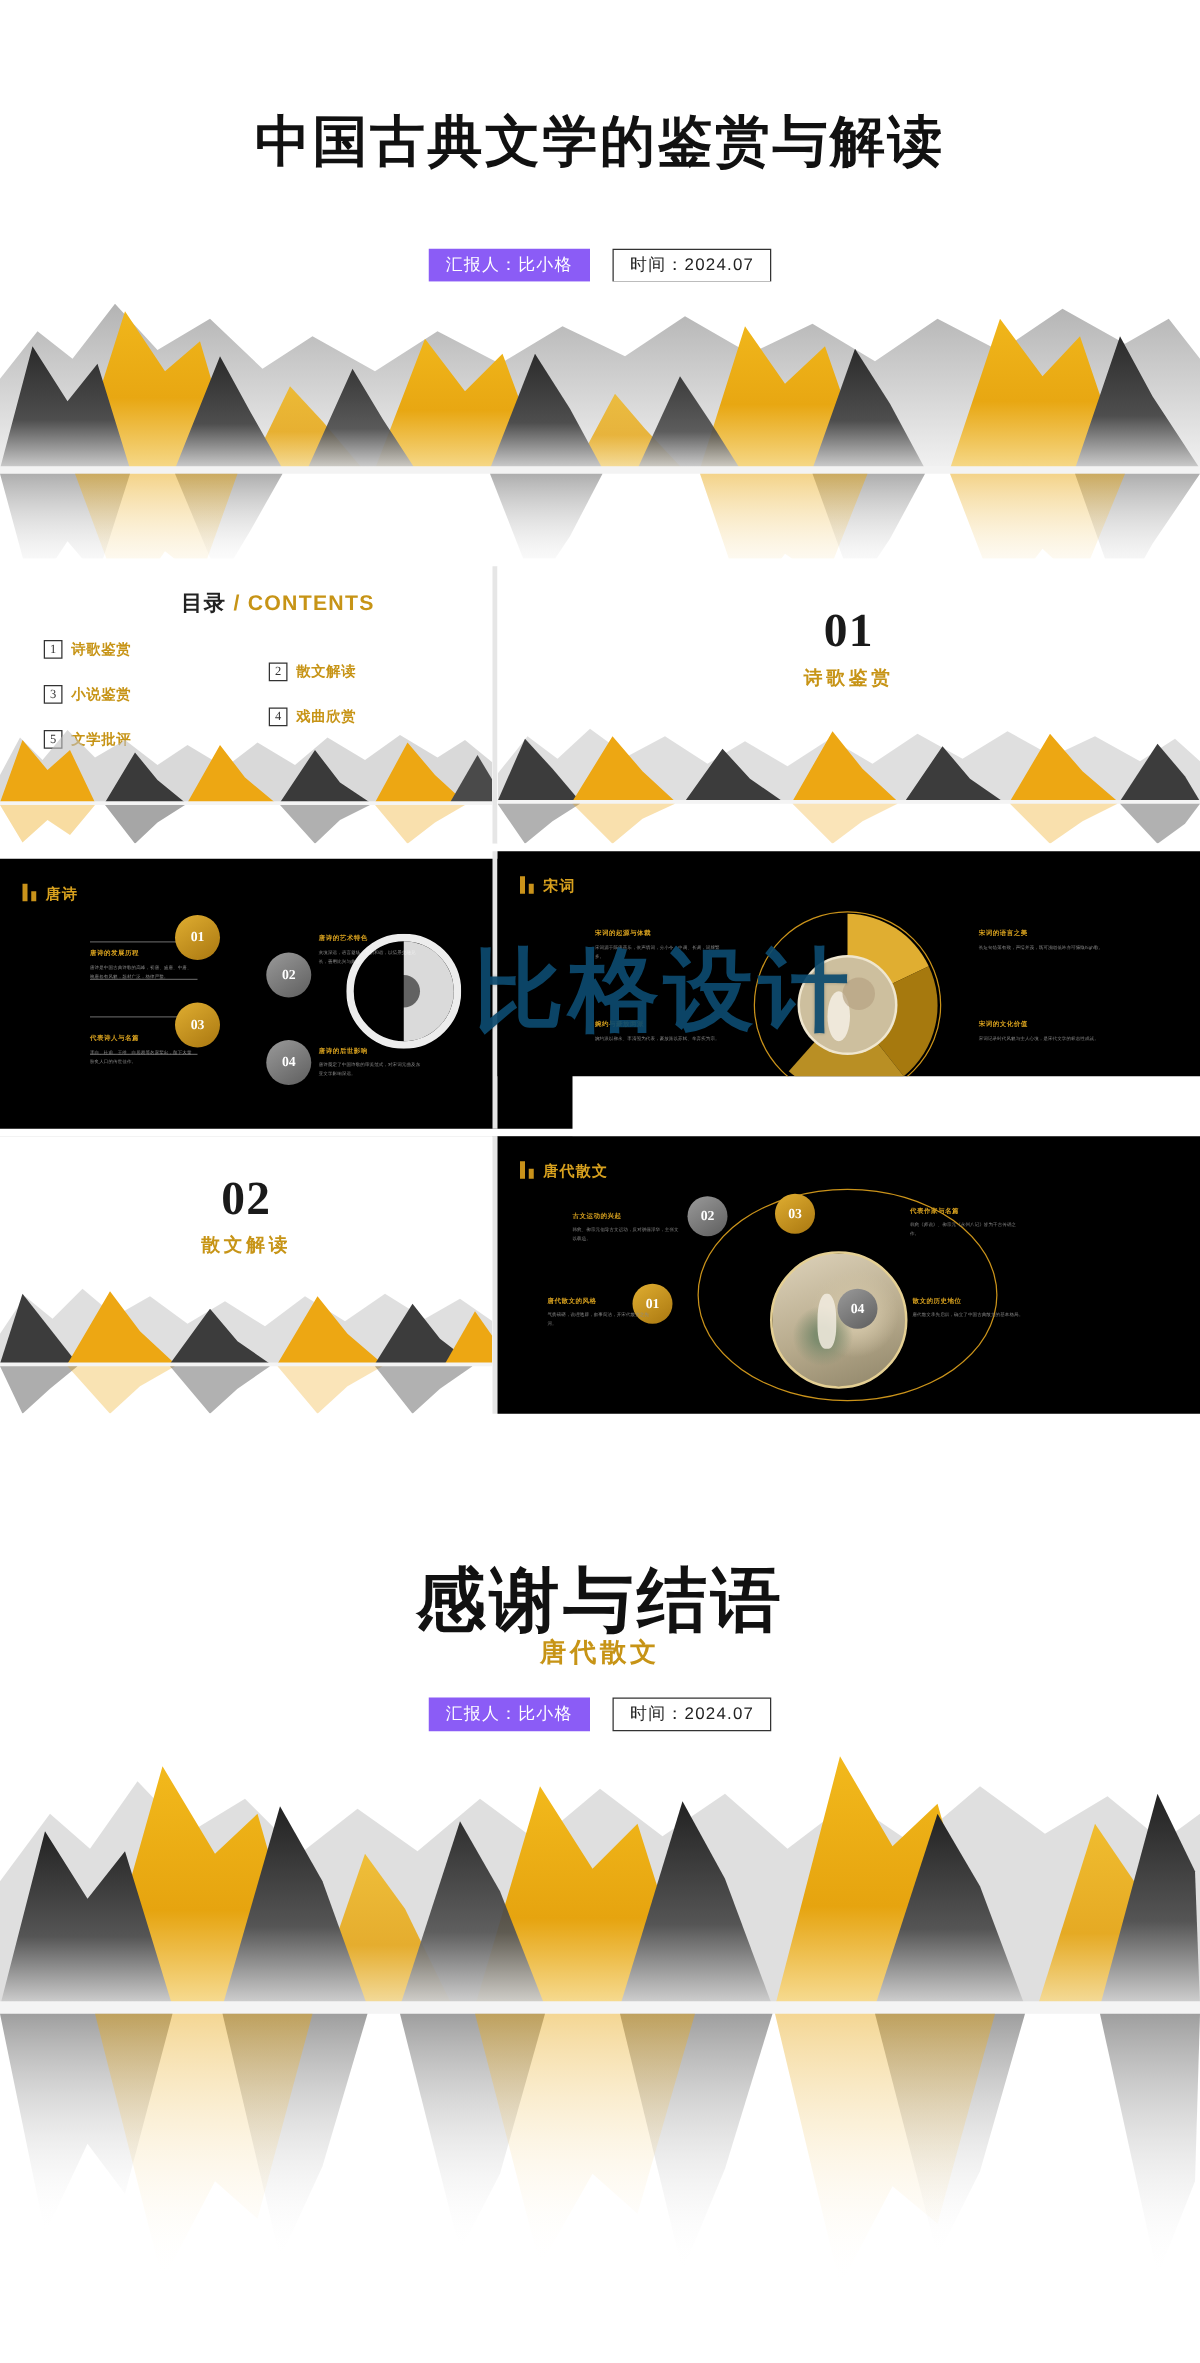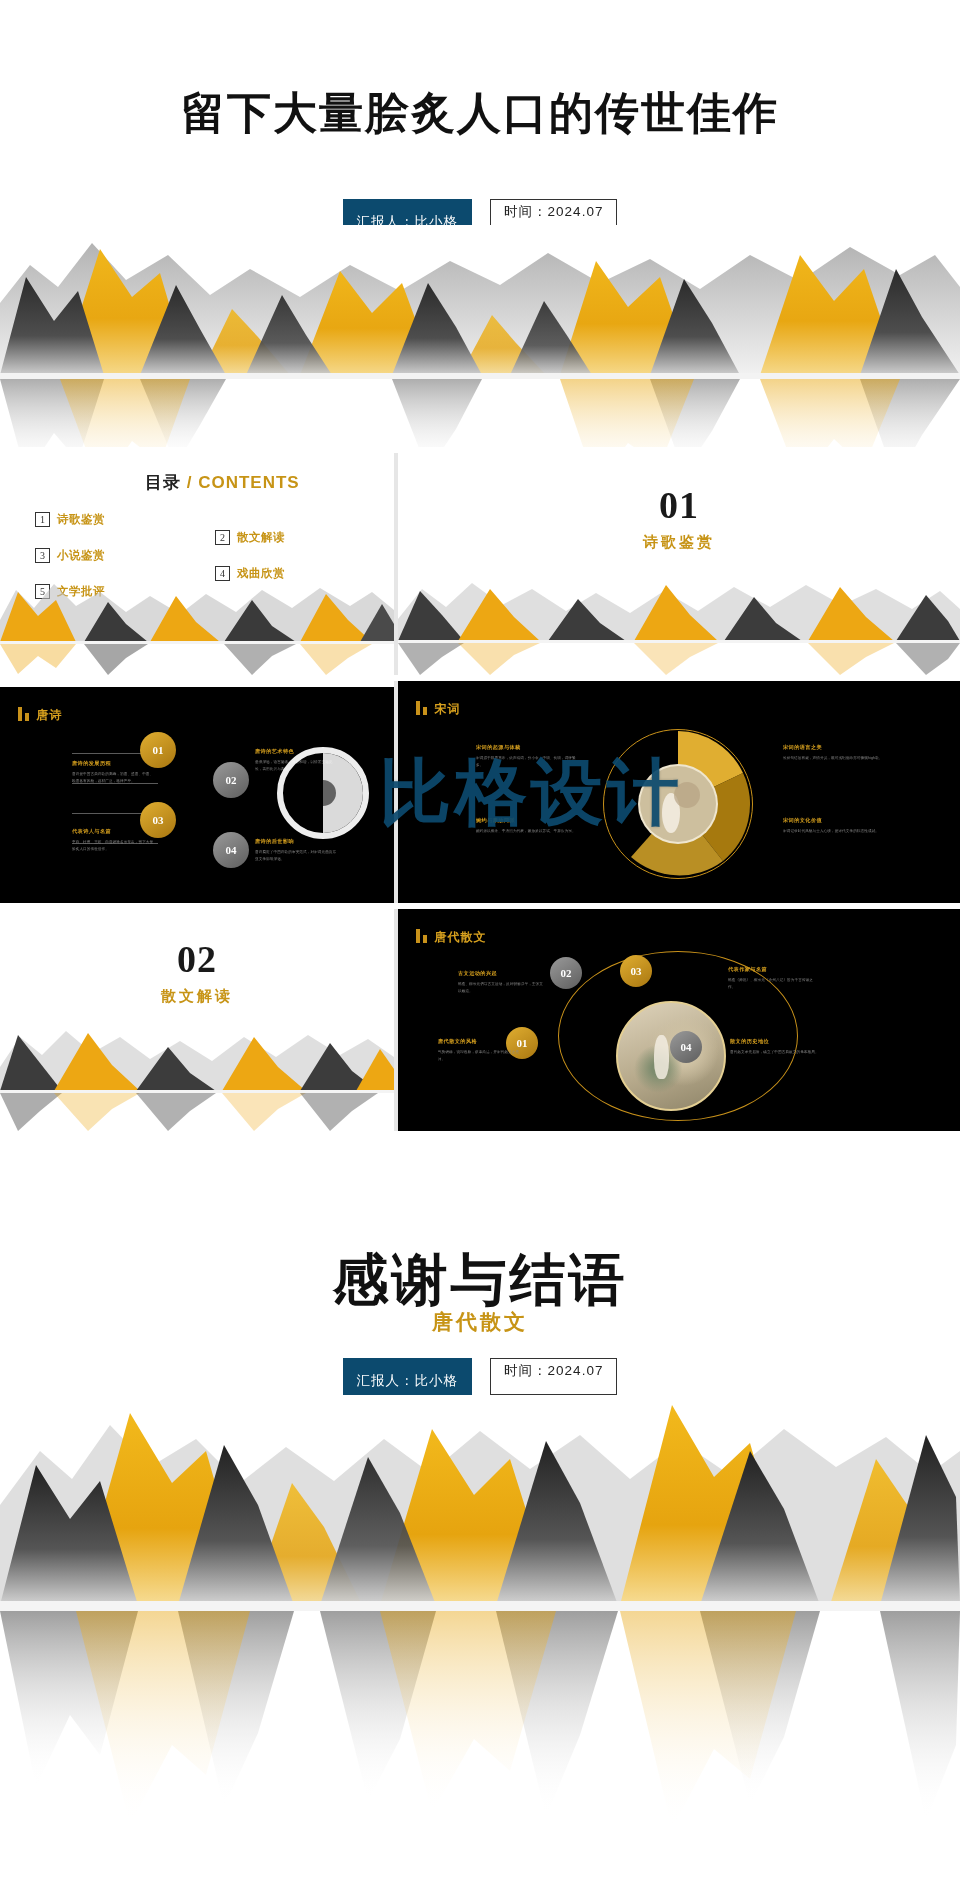--- a/index.html
+++ b/index.html
@@ -27,22 +27,22 @@
   }
   .cover-sub {
     position:absolute; top:145px; left:0; width:100%;
     text-align:center;
     font-family:"Liberation Serif", serif;
     font-weight:bold; font-size:21px; letter-spacing:3px;
     color:#c79416;
   }
   .infobar { position:absolute; top:199px; left:0; width:100%; display:flex; justify-content:center; gap:18px; }
   .badge-solid {
-    background:#0c4a6e; color:#fff; font-size:13.5px; letter-spacing:1px;
-    padding:16px 14px 7px; line-height:1;
+    background:#8b5cf6; color:#fff; font-size:13.5px; letter-spacing:1px;
+    padding:6px 14px 7px; line-height:1;
   }
   .badge-outline {
     background:#fff; color:#222; font-size:13.5px; letter-spacing:1px;
     padding:5px 13px 6px; line-height:1; border:1.4px solid #333;
   }
 
   
   .slide { position:absolute; background:#fff; overflow:hidden; }
   .divider-v { position:absolute; background:#e6e6e6; width:4px; }
   .divider-h { position:absolute; background:#ffffff; height:6px; left:0; width:100%; }
@@ -134,21 +134,21 @@
     font-size:72px; color:#0c4a6e; letter-spacing:4px;
     text-shadow:0 0 3px rgba(0,0,0,.25);
   }
 </style>
 </head>
 <body>
 
 <div class="page">
 
   <div class="cover">
-    <div class="cover-title">留下大量脍炙人口的传世佳作</div>
+    <div class="cover-title">中国古典文学的鉴赏与解读</div>
     <div class="infobar">
       <span class="badge-solid">汇报人：比小格</span>
       <span class="badge-outline">时间：2024.07</span>
     </div>
 
     <div class="mtn" style="top:225px;height:222px;">
       <div class="sky"></div>
       <svg viewBox="0 0 960 222" preserveAspectRatio="none">
         <defs>
           <linearGradient id="g1" x1="0" y1="0" x2="0" y2="1">
@@ -308,21 +308,21 @@
       <span>李白、杜甫、王维、白居易等名家辈出，留下大量脍炙人口的传世佳作。</span>
     </div>
     <div class="blurb" style="left:255px;top:150px;width:84px;">
       <span class="bt">唐诗的后世影响</span>
       <span>唐诗奠定了中国诗歌的审美范式，对宋词元曲及东亚文学影响深远。</span>
     </div>
   </div>
 
   <div class="divider-v" style="left:394px;top:681px;height:222px;"></div>
 
-  <div class="slide dark" style="left:398px;top:681px;width:562px;height:222px;">
+  <div class="slide dark" style="left:398px;top:681px;width:562px;height:180px;">
     <div class="dk-head">
       <span class="dk-bars">
           <i></i>
           <i></i>
         </span>
       <span class="dk-title">宋词</span>
     </div>
     <div class="ring" style="left:205px;top:48px;width:150px;height:150px;"></div>
     <svg style="position:absolute;left:205px;top:48px;width:150px;height:150px;">
       <path d="M75,75 L75,2 A73,73 0 0,1 140,44 Z" fill="#e0ae31"></path>

